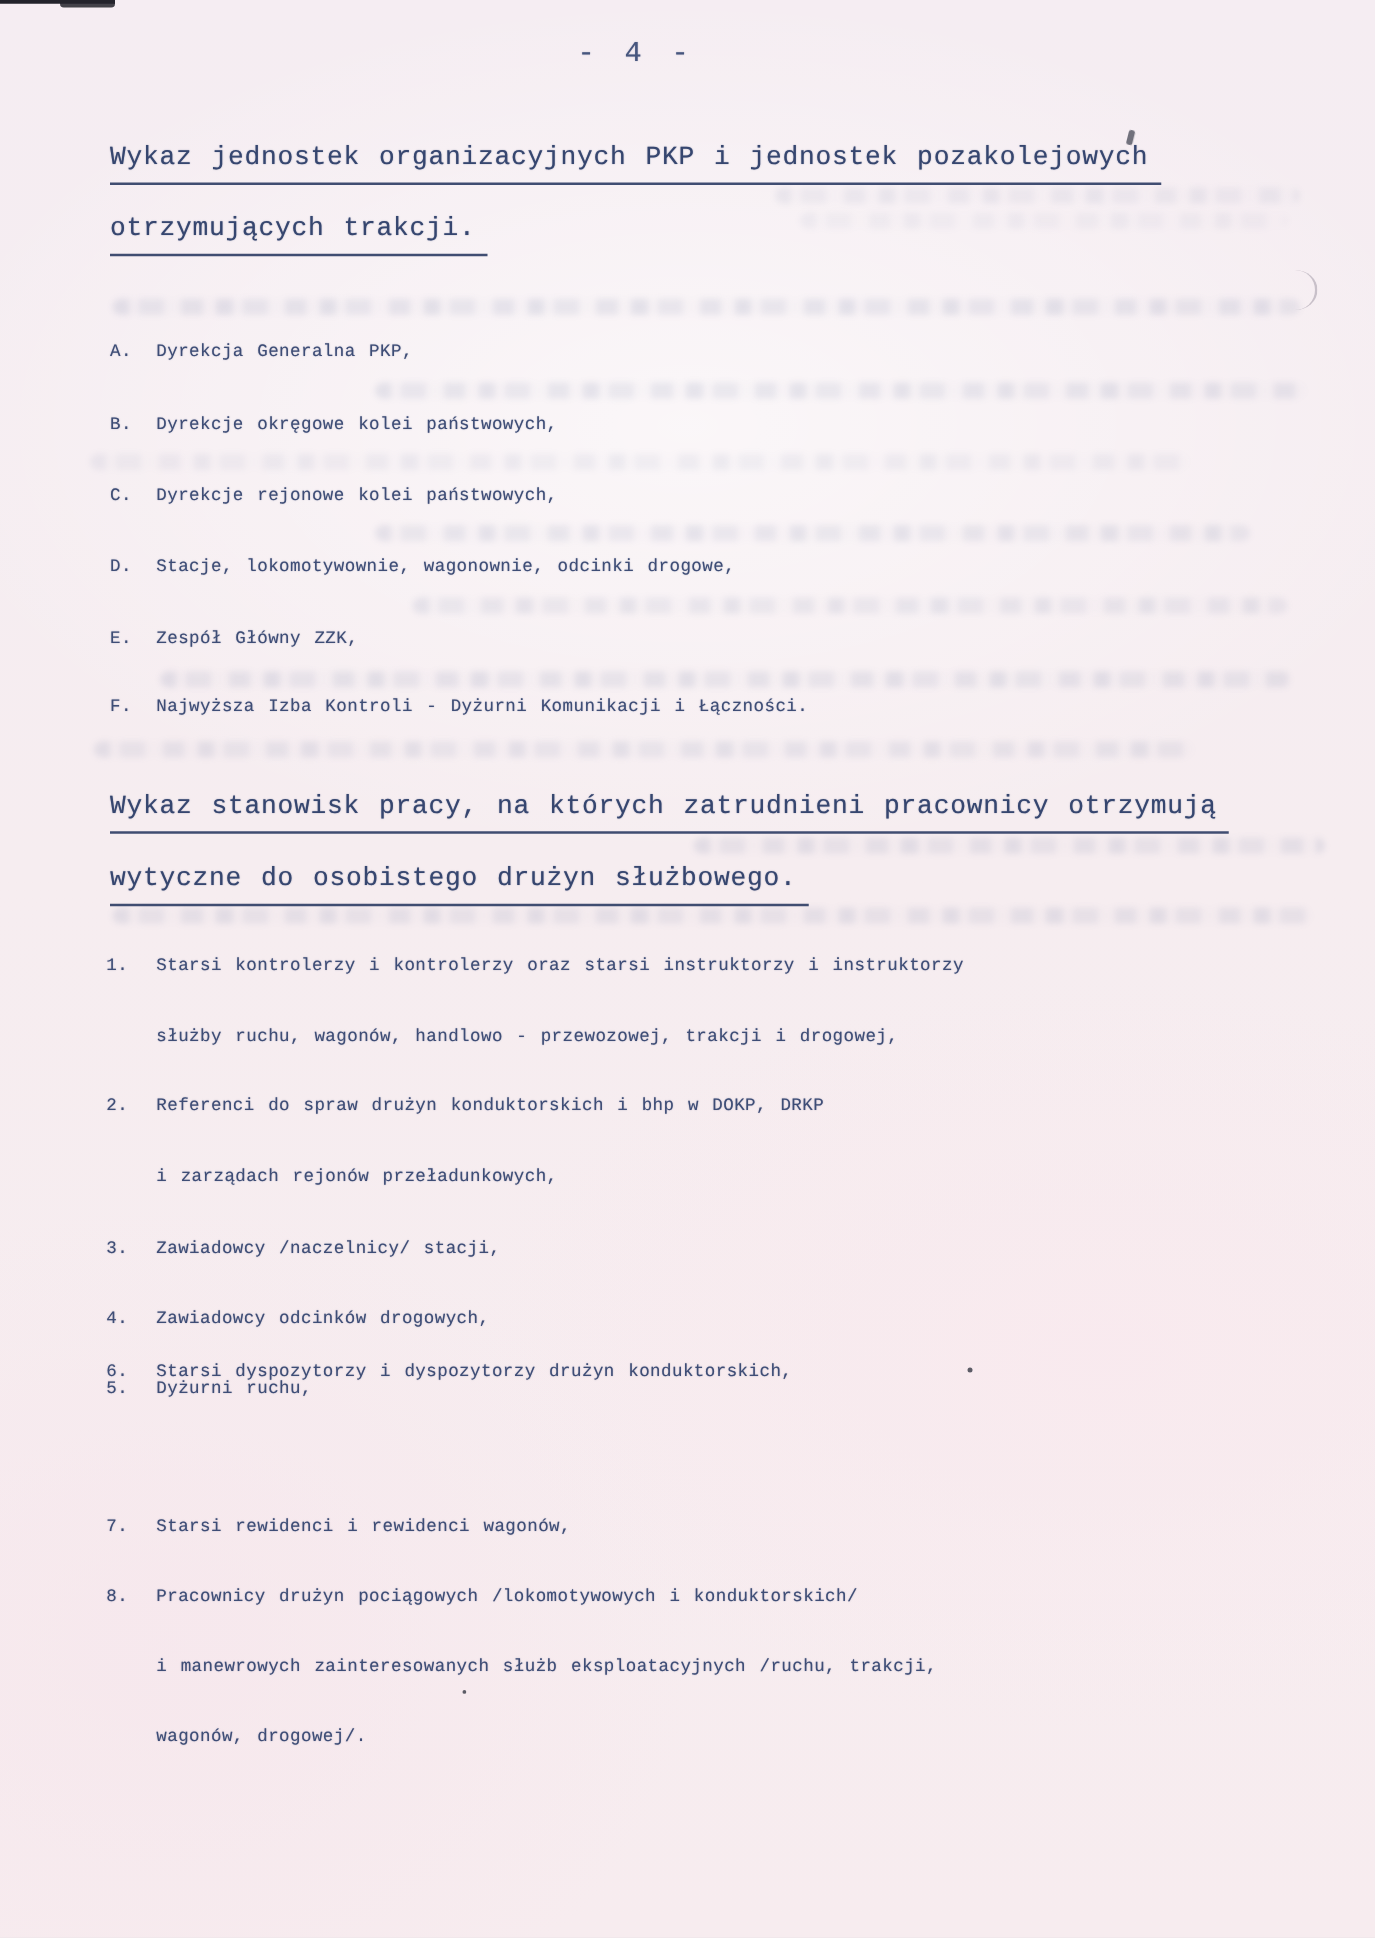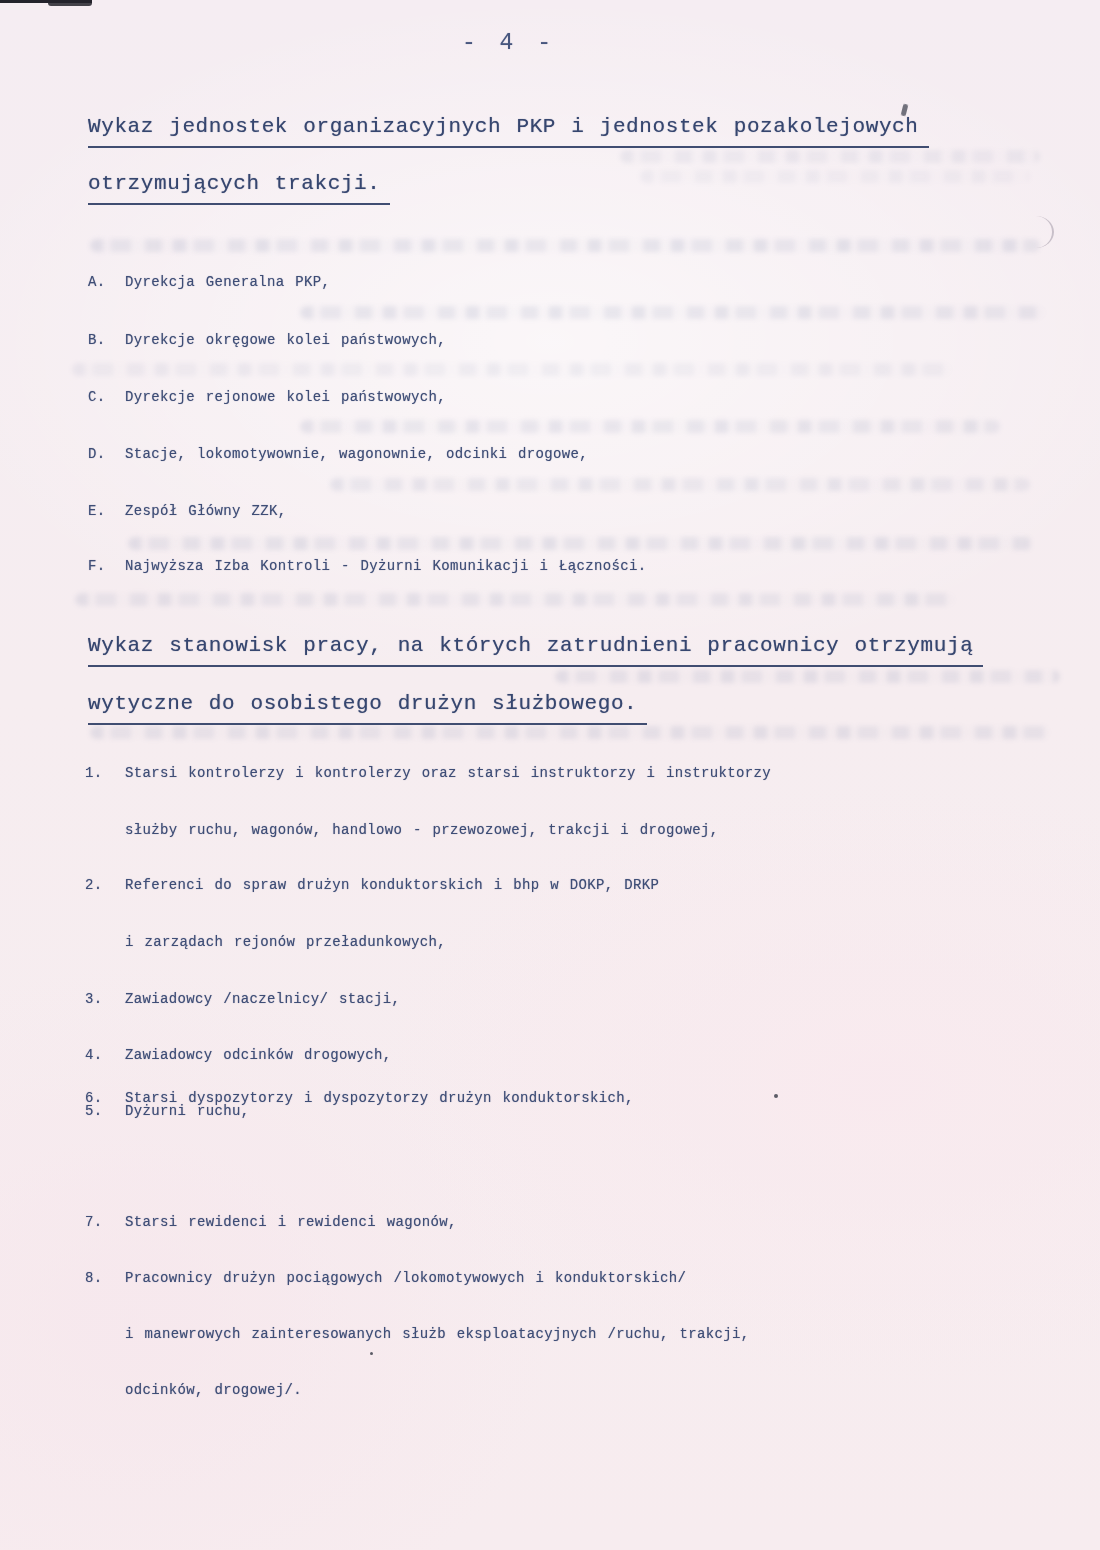--- a/index.html
+++ b/index.html
@@ -172,16 +172,16 @@
     <span class="lbl">7.</span><span class="txt">Starsi rewidenci i rewidenci wagonów,</span>
   </div>
 
   <div class="line sec-numbers" style="top:1265px;left:85px;">
     <span class="lbl">8.</span><span class="txt">Pracownicy drużyn pociągowych /lokomotywowych  i konduktorskich/</span>
   </div>
   <div class="line" style="top:1321px;left:125px;">
     <span class="txt">i manewrowych zainteresowanych służb eksploatacyjnych /ruchu, trakcji,</span>
   </div>
   <div class="line" style="top:1377px;left:125px;">
-    <span class="txt">odcinków, drogowej/.</span>
+    <span class="txt">wagonów, drogowej/.</span>
   </div>
 
 </main>
 
 </body></html>

